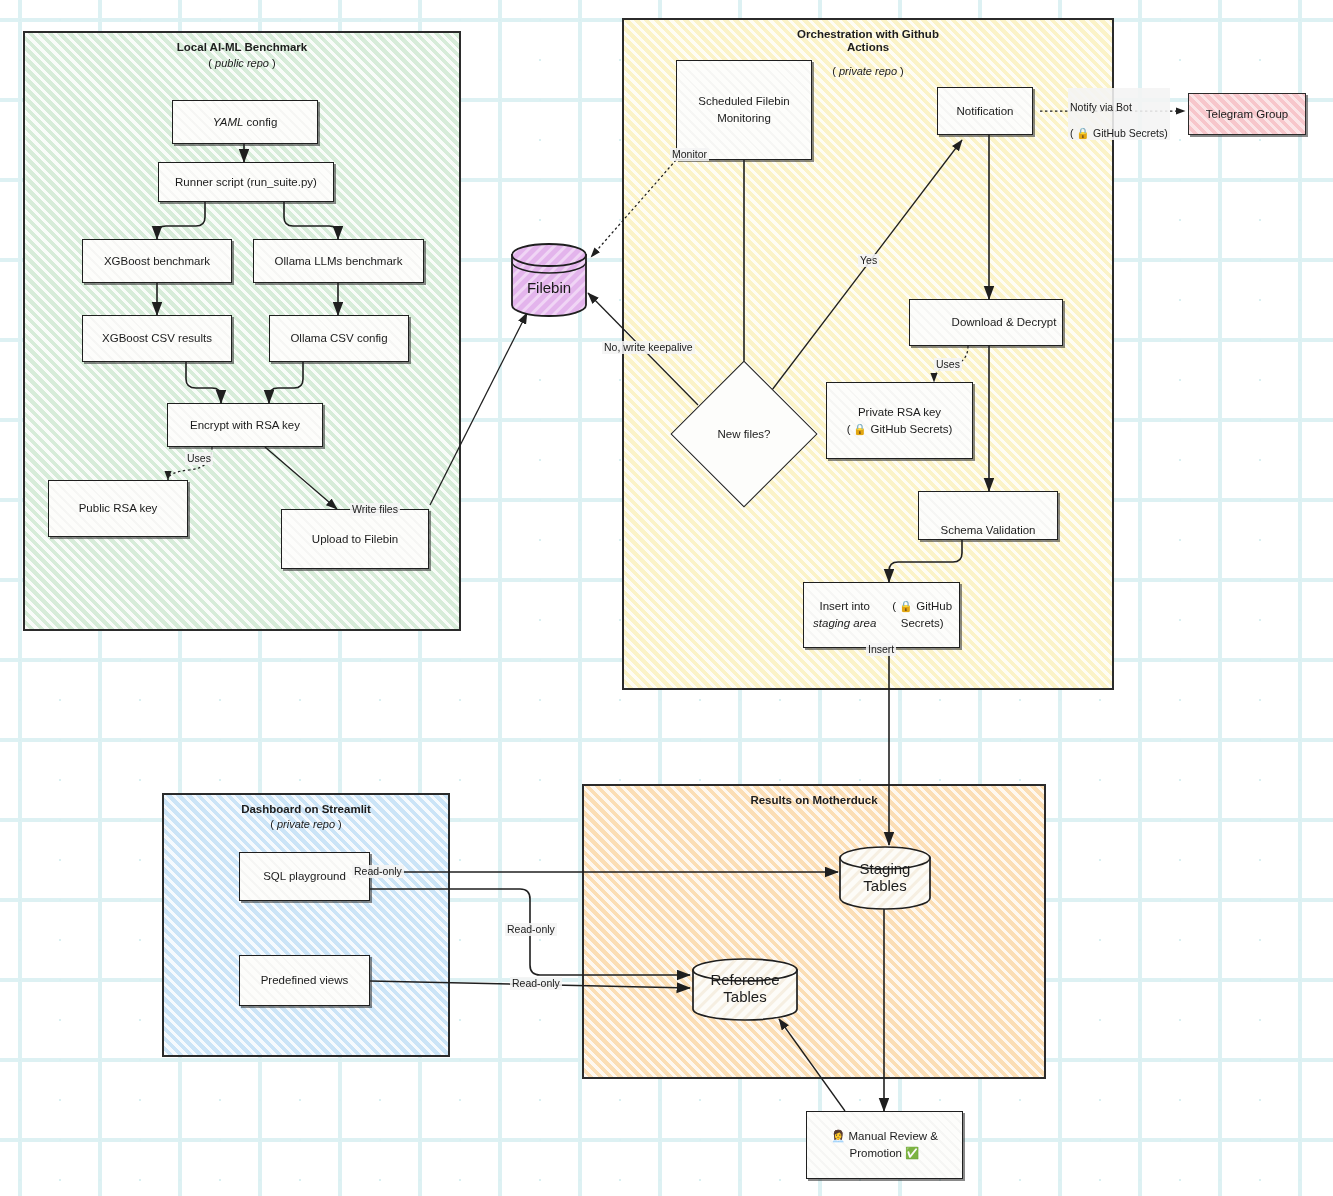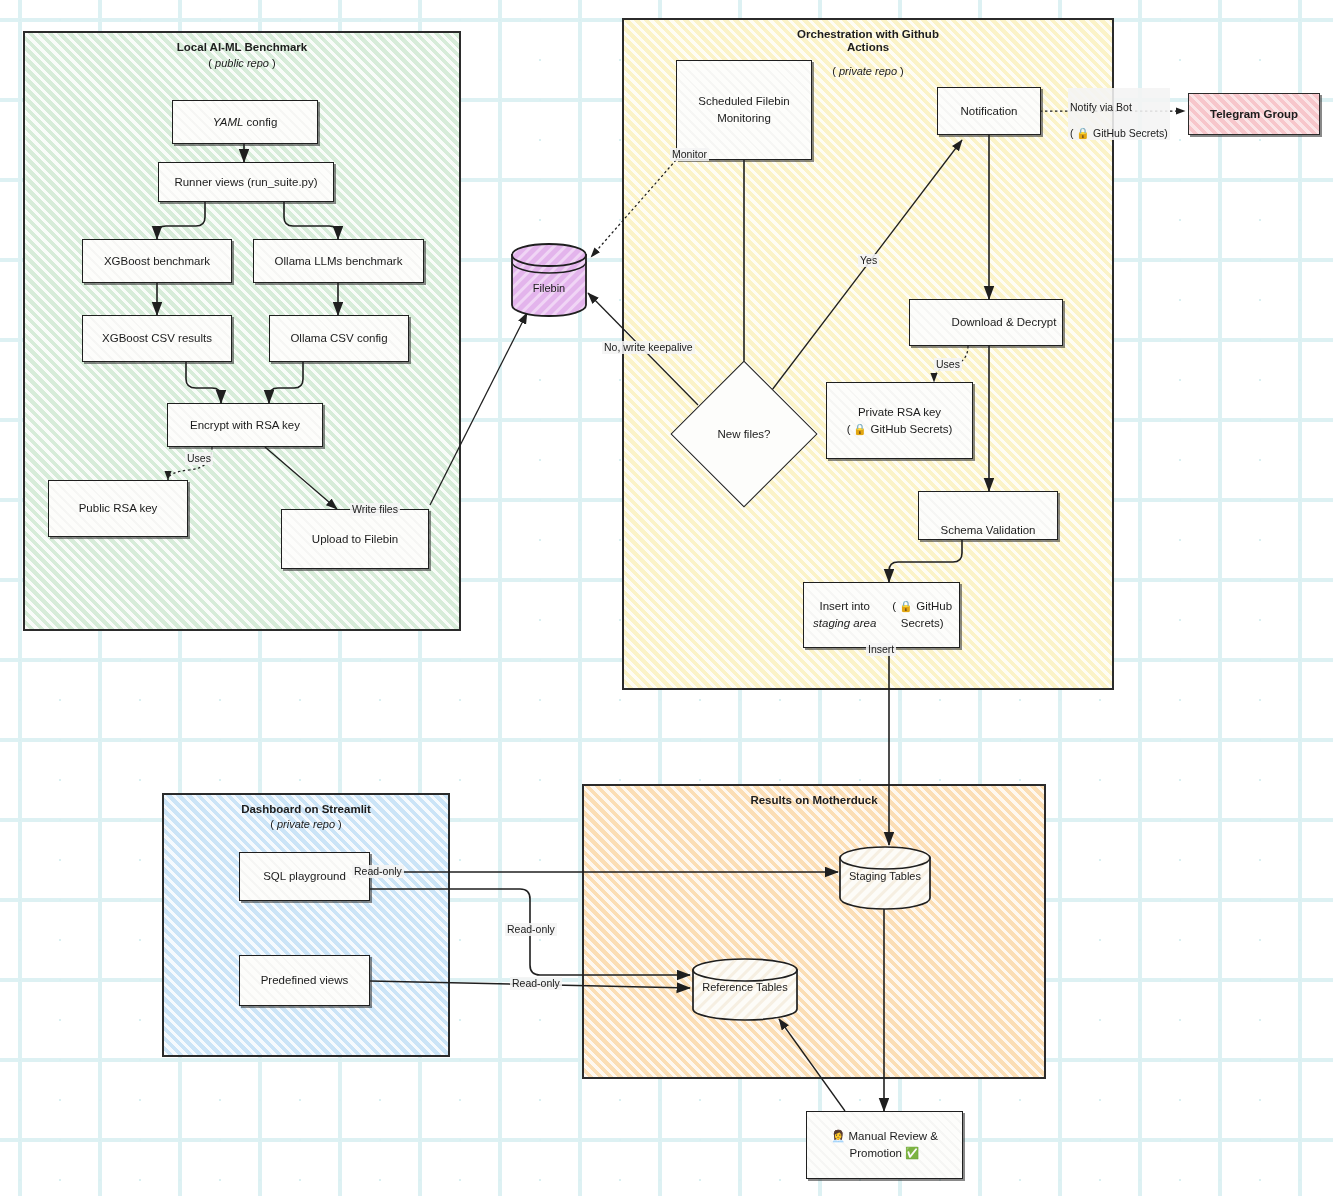--- a/index.html
+++ b/index.html
@@ -103,21 +103,21 @@
     box-sizing:border-box;
     transform:rotate(45deg);
   }
   .diamond .dlabel{position:relative;font-size:11.5px;color:#1b1b1b;z-index:2;}
 
   
   .cyl{position:absolute;z-index:6;}
   .cyl svg{display:block;overflow:visible;}
   .cyl .clabel{
     position:absolute;left:0;right:0;top:50%;transform:translateY(-45%);
-    text-align:center;font-size:11px;color:#1b1b1b;
+    text-align:center;font-size:15px;color:#1b1b1b;
     pointer-events:none;
   }
 
   
   .elabel{
     position:absolute;z-index:9;
     font-size:10.5px;color:#1b1b1b;
     background:rgba(244,244,244,.88);
     padding:0 2px;white-space:nowrap;
     line-height:13px;
@@ -227,21 +227,21 @@
     <path d="M884,908 L884,1111" stroke="#1f1f1f" stroke-width="1.6" fill="none" marker-end="url(#ah)"></path>
     
     <path d="M845,1111 L779,1019" stroke="#1f1f1f" stroke-width="1.3" fill="none" marker-end="url(#ah)"></path>
   </svg>
 
   <div class="node" style="left:172px;top:100px;width:146px;height:44px;">
     <span><i>YAML</i><span> config</span></span>
   </div>
 
   <div class="node" style="left:158px;top:162px;width:176px;height:40px;">
-    <span>Runner views (run_suite.py)</span>
+    <span>Runner script (run_suite.py)</span>
   </div>
 
   <div class="node" style="left:82px;top:239px;width:150px;height:44px;">
     <span>XGBoost benchmark</span>
   </div>
 
   <div class="node" style="left:253px;top:239px;width:171px;height:44px;">
     <span>Ollama LLMs benchmark</span>
   </div>
 
@@ -283,25 +283,25 @@
   <div class="node node-lines" style="left:676px;top:60px;width:136px;height:100px;">
     <span style="white-space:pre-line;">Scheduled Filebin
 Monitoring</span>
   </div>
 
   <div class="diamond" style="left:692px;top:382px;width:104px;height:104px;">
     <div class="dshape"></div>
     <div class="dlabel">New files?</div>
   </div>
 
-  <div class="node" style="left:937px;top:87px;width:104px;height:48px;">
+  <div class="node" style="left:937px;top:87px;width:96px;height:48px;">
     <span>Notification</span>
   </div>
 
-  <div class="node pink" style="left:1188px;top:93px;width:132px;height:42px;font-weight:bold;">
+  <div class="node pink" style="left:1188px;top:93px;width:118px;height:42px;">
     <span>Telegram Group</span>
   </div>
 
   <div class="node" style="left:909px;top:299px;width:154px;height:47px;padding-left:36px;">
     <span>Download &amp; Decrypt</span>
   </div>
 
   <div class="node" style="left:826px;top:382px;width:147px;height:77px;flex-direction:column;">
     <span>Private RSA key</span>
     <span>

